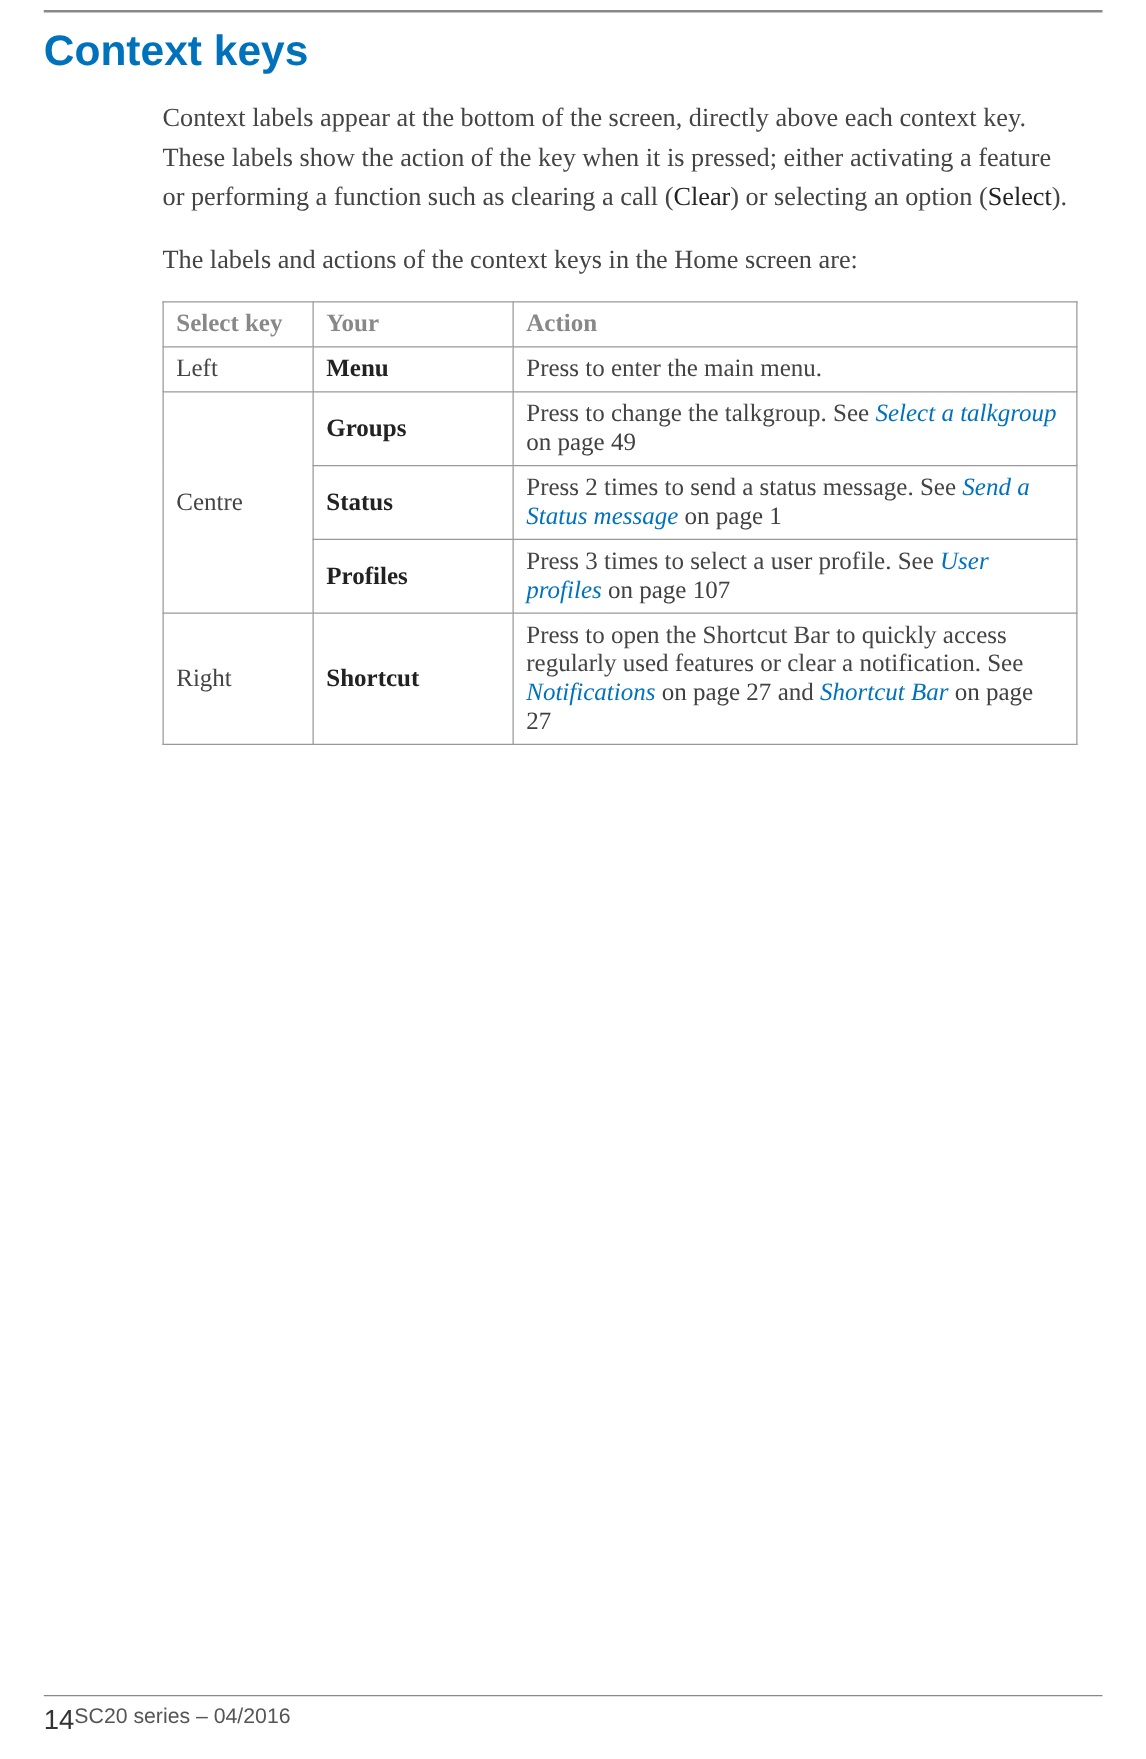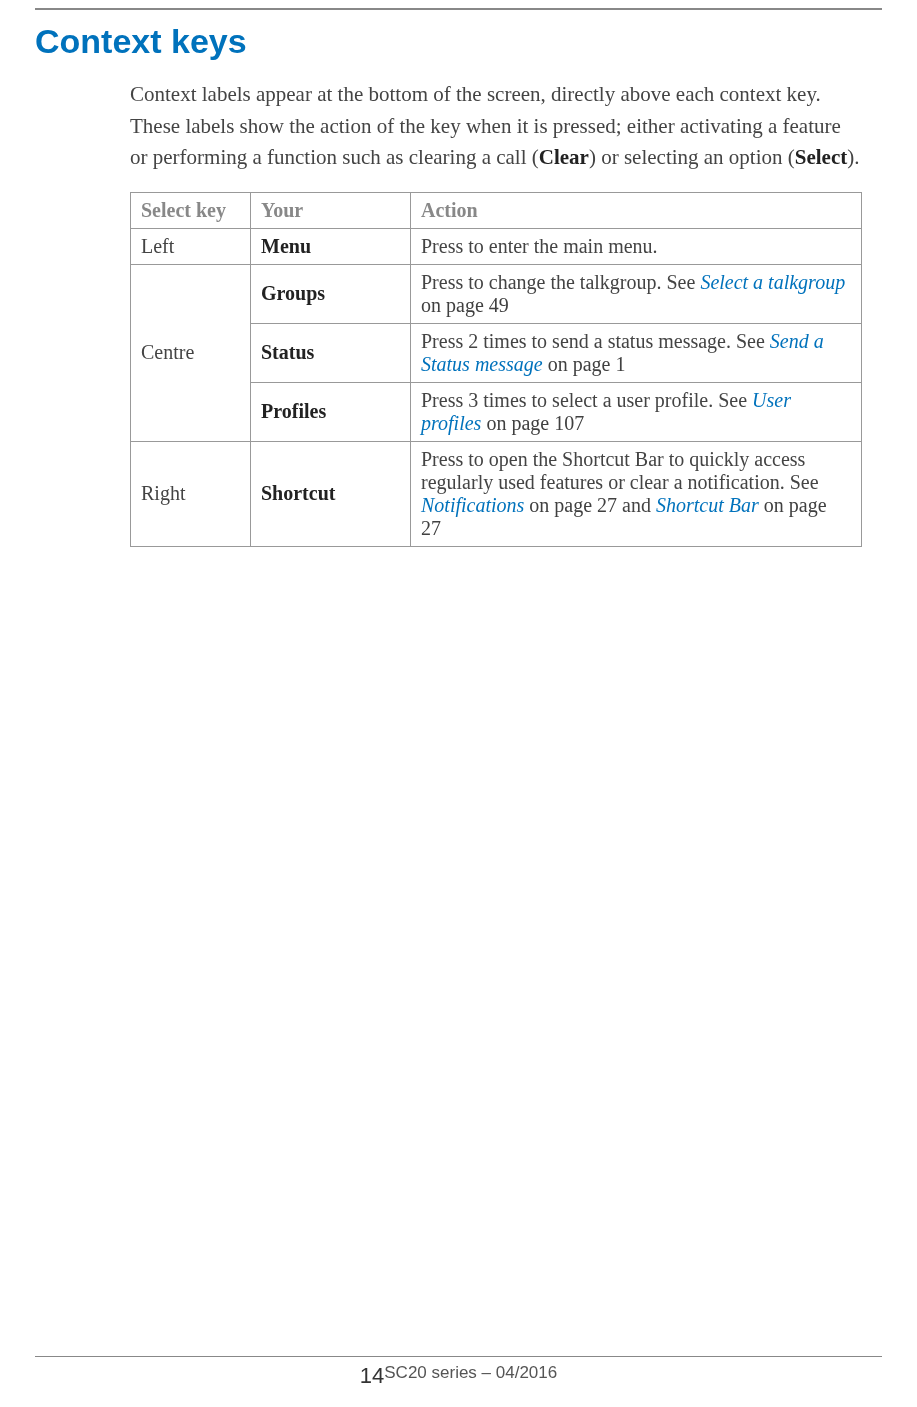--- a/index.html
+++ b/index.html
@@ -34,21 +34,21 @@
       padding-left: 95px;
       padding-right: 20px;
     }
     p.para {
       font-size: 21px;
       line-height: 1.5;
       color: #444;
       margin-bottom: 18px;
     }
     .italic { font-style: italic; }
-    .bold { font-weight: 700; color: #222; }
+    .bold { font-weight: 400; color: #222; }
     table.ck {
       border-collapse: collapse;
       width: 100%;
       font-size: 20px;
       color: #444;
     }
     table.ck th, table.ck td {
       border: 1px solid #999;
       padding: 6px 10px;
       text-align: left;
@@ -73,21 +73,21 @@
       font-style: normal;
     }
     .footer {
       position: absolute;
       bottom: 18px;
       left: 35px;
       right: 35px;
       border-top: 1px solid #888;
       padding-top: 6px;
       display: flex;
-      justify-content: center;
+      justify-content: flex-start;
       font-family: Verdana, Arial, sans-serif;
       font-size: 17px;
       color: #555;
     }
     .footer .pagenum {
       font-size: 22px;
       color: #333;
     }
   </style>
 </head>
@@ -98,20 +98,21 @@
 
   <h1 class="heading">Context keys</h1>
 
   <div class="body-block">
 
 
     <p class="para">
       <span>Context labels appear at the bottom of the screen, directly above each context key. These labels show the action of the key when it is pressed; either activating a feature or performing a function such as clearing a call (</span><span class="bold">Clear</span><span>) or selecting an option (</span><span class="bold">Select</span><span>).</span>
     </p>
 
+    <p class="para">The labels and actions of the context keys in the Home screen are:</p>
 
     <table class="ck">
       <thead>
         <tr>
           <th style="width:120px">Select key</th>
           <th style="width:160px">Your</th>
           <th>Action</th>
         </tr>
       </thead>
       <tbody>

